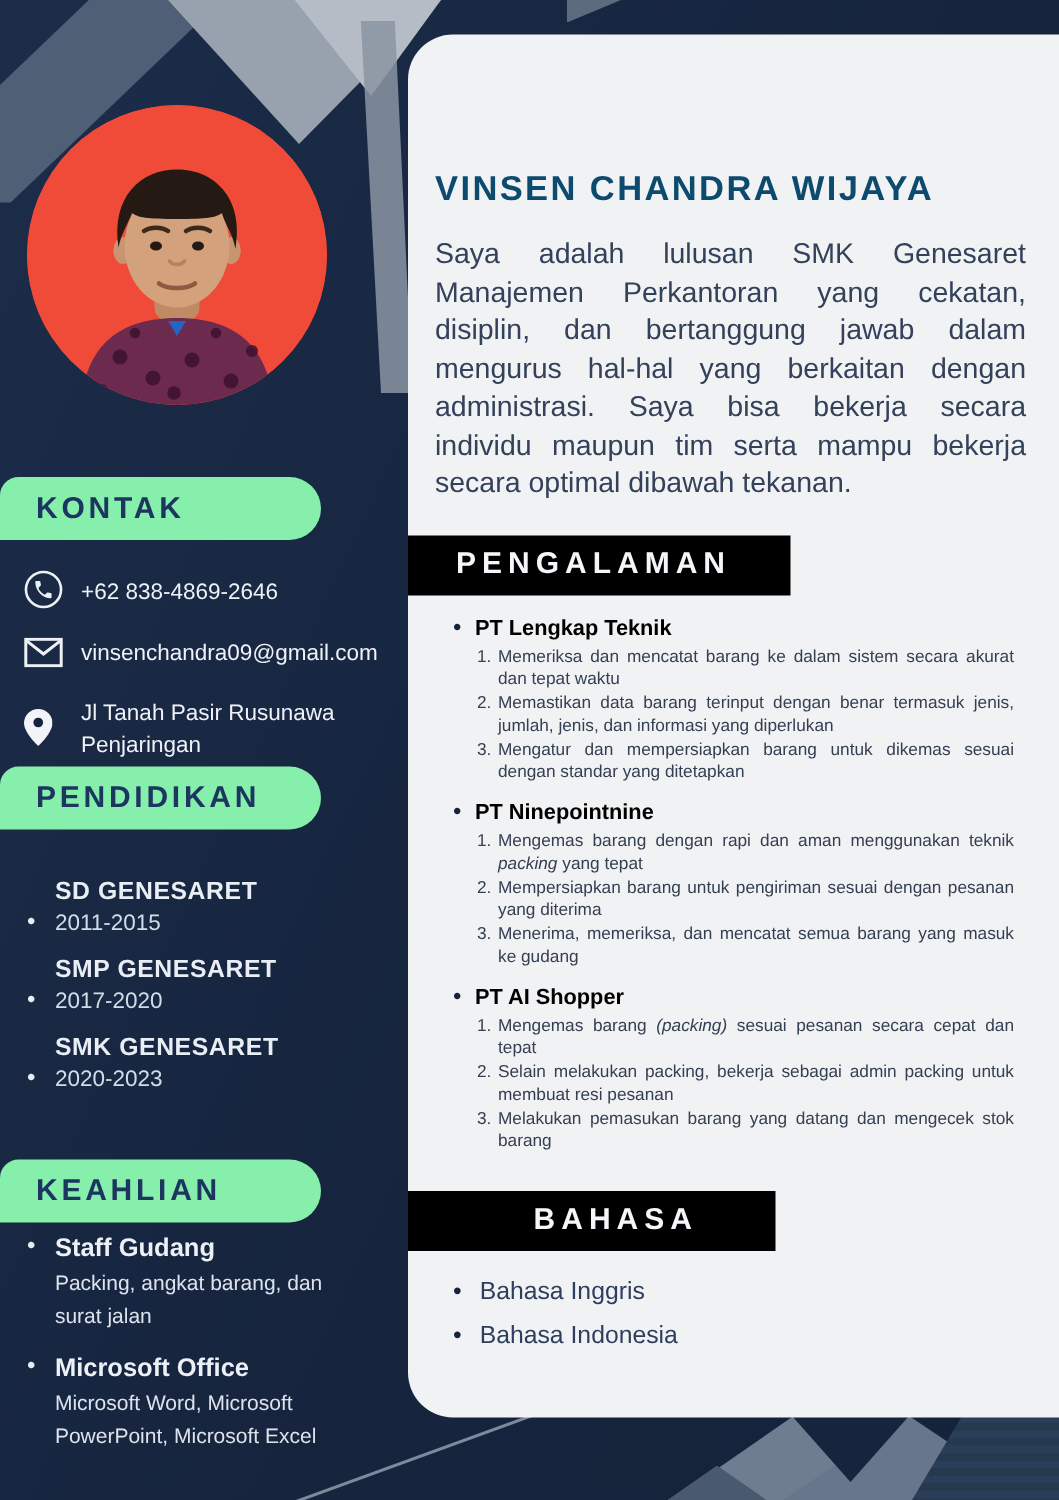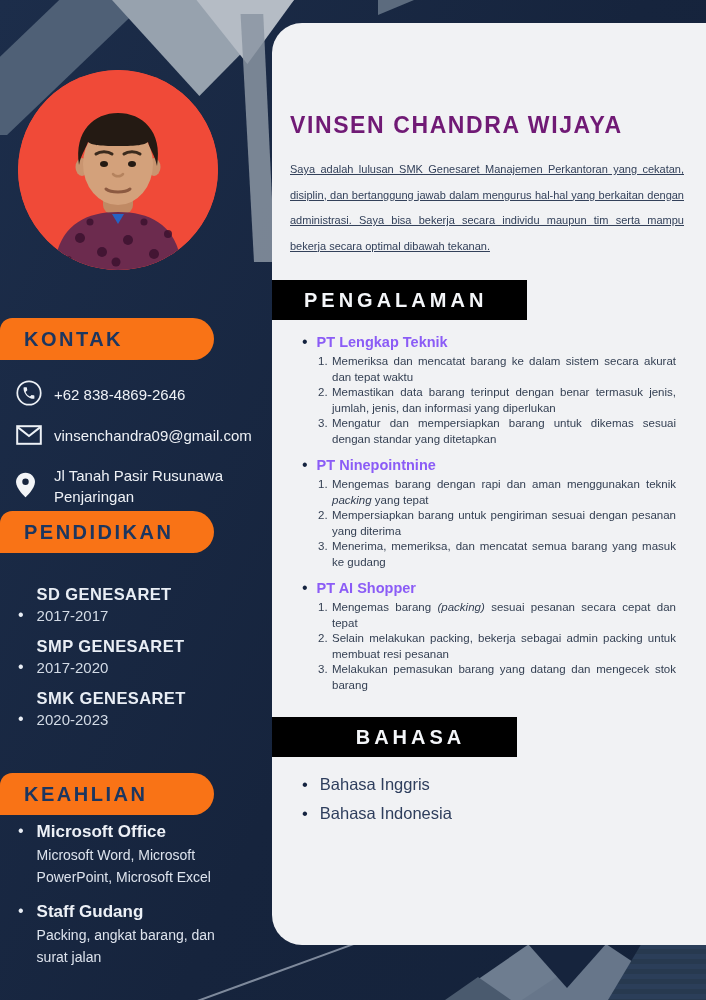--- a/index.html
+++ b/index.html
@@ -27,61 +27,61 @@
     clip-path:polygon(34% 0,100% 0,100% 100%,0 100%); }
   .thin-line { left:192px; top:971px; width:170px; height:2px; background:rgba(214,223,235,.55); transform:rotate(-20deg); }
 
   .main-panel {
     position:absolute; left:272px; top:23px; right:0; bottom:55px;
     background:#f1f2f4; border-radius:30px 0 0 30px; z-index:1;
   }
   .page-title {
     margin:89px 20px 0 18px;
     font-size:23px; font-weight:bold; letter-spacing:1.6px;
-    color:#701a75;
+    color:#0c4a6e;
   }
   .summary {
     margin:18px 22px 0 18px;
-    font-size:11px; line-height:25.5px;
-    text-align:justify; color:#33415a;text-decoration:underline;
+    font-size:19px; line-height:25.5px;
+    text-align:justify; color:#33415a;
   }
   .section-bar {
     margin-top:21px; height:40px; background:#000000;
     display:flex; align-items:center; padding-left:32px;
     color:#f4f6f9; font-size:20px; font-weight:bold; letter-spacing:4px;
   }
   .bar-pengalaman { width:255px; }
   .bar-bahasa { width:245px; margin-top:24px;justify-content:center; }
 
   .jobs { margin:13px 16px 0 30px; }
   .job { margin-bottom:9px; }
   .job-head { display:flex; align-items:baseline; }
   .job-head::before { content:"•"; color:#14233f; font-size:16px; margin-right:9px; }
-  .company { font-size:14.5px; font-weight:bold; color:#8b5cf6;text-align:center; }
+  .company { font-size:14.5px; font-weight:bold; color:#000000;text-align:center; }
   .tasks { margin:3px 14px 0 16px; counter-reset:t; }
   .task {
     list-style:none; counter-increment:t;
     position:relative; padding-left:14px;
     font-size:11.5px; line-height:15.5px;
     color:#333f52; text-align:justify;
   }
   .task::before { content:counter(t) "."; position:absolute; left:0; }
 
   .langs { margin:13px 16px 0 30px; }
   .lang { display:flex; align-items:baseline; font-size:16.5px; line-height:29px; color:#2e3e5d; }
   .lang::before { content:"•"; margin-right:12px; color:#14233f; }
 
   
   .photo {
     position:absolute; left:18px; top:70px; width:200px; height:200px;
     border-radius:50%; overflow:hidden; z-index:2; background:#f04a38;
   }
   .pill {
     position:absolute; left:0; width:214px; height:42px; z-index:2;
-    background:#f97316; border-radius:14px 24px 24px 0;
+    background:#86efac; border-radius:14px 24px 24px 0;
     display:flex; align-items:center; padding-left:24px;
     color:#1c3660; font-size:20px; font-weight:bold; letter-spacing:2.5px;
   }
   .pill-kontak { top:318px; }
   .pill-pendidikan { top:511px; }
   .pill-keahlian { top:773px; }
 
   .contact { position:absolute; left:16px; top:380px; width:252px; z-index:2; }
   .contact-row { display:flex; align-items:center; margin-bottom:17px; }
   .contact-icon { width:28px; flex:0 0 28px; margin-right:10px; display:flex; justify-content:flex-start; }
@@ -179,21 +179,21 @@
 </div>
 
 <div class="pill pill-pendidikan">
   <span>PENDIDIKAN</span>
 </div>
 
 <div class="edu">
   <div class="edu-item">
     <div>
       <div class="edu-school">SD GENESARET</div>
-      <div class="edu-years">2017-2017</div>
+      <div class="edu-years">2011-2015</div>
     </div>
   </div>
   <div class="edu-item">
     <div>
       <div class="edu-school">SMP GENESARET</div>
       <div class="edu-years">2017-2020</div>
     </div>
   </div>
   <div class="edu-item">
     <div>
@@ -203,28 +203,28 @@
   </div>
 </div>
 
 <div class="pill pill-keahlian">
   <span>KEAHLIAN</span>
 </div>
 
 <div class="skills">
   <div class="skill-item">
     <div>
+      <div class="skill-name">Staff Gudang</div>
+      <div class="skill-detail">Packing, angkat barang, dan surat jalan</div>
+    </div>
+  </div>
+  <div class="skill-item">
+    <div>
       <div class="skill-name">Microsoft Office</div>
       <div class="skill-detail">Microsoft Word, Microsoft PowerPoint, Microsoft Excel</div>
-    </div>
-  </div>
-  <div class="skill-item">
-    <div>
-      <div class="skill-name">Staff Gudang</div>
-      <div class="skill-detail">Packing, angkat barang, dan surat jalan</div>
     </div>
   </div>
 </div>
 
 <div class="main-panel">
   <h1 class="page-title">VINSEN CHANDRA WIJAYA</h1>
   <p class="summary">Saya adalah lulusan SMK Genesaret Manajemen Perkantoran yang cekatan, disiplin, dan bertanggung jawab dalam mengurus hal-hal yang berkaitan dengan administrasi. Saya bisa bekerja secara individu maupun tim serta mampu bekerja secara optimal dibawah tekanan.</p>
 
   <div class="section-bar bar-pengalaman">
     <span>PENGALAMAN</span>

